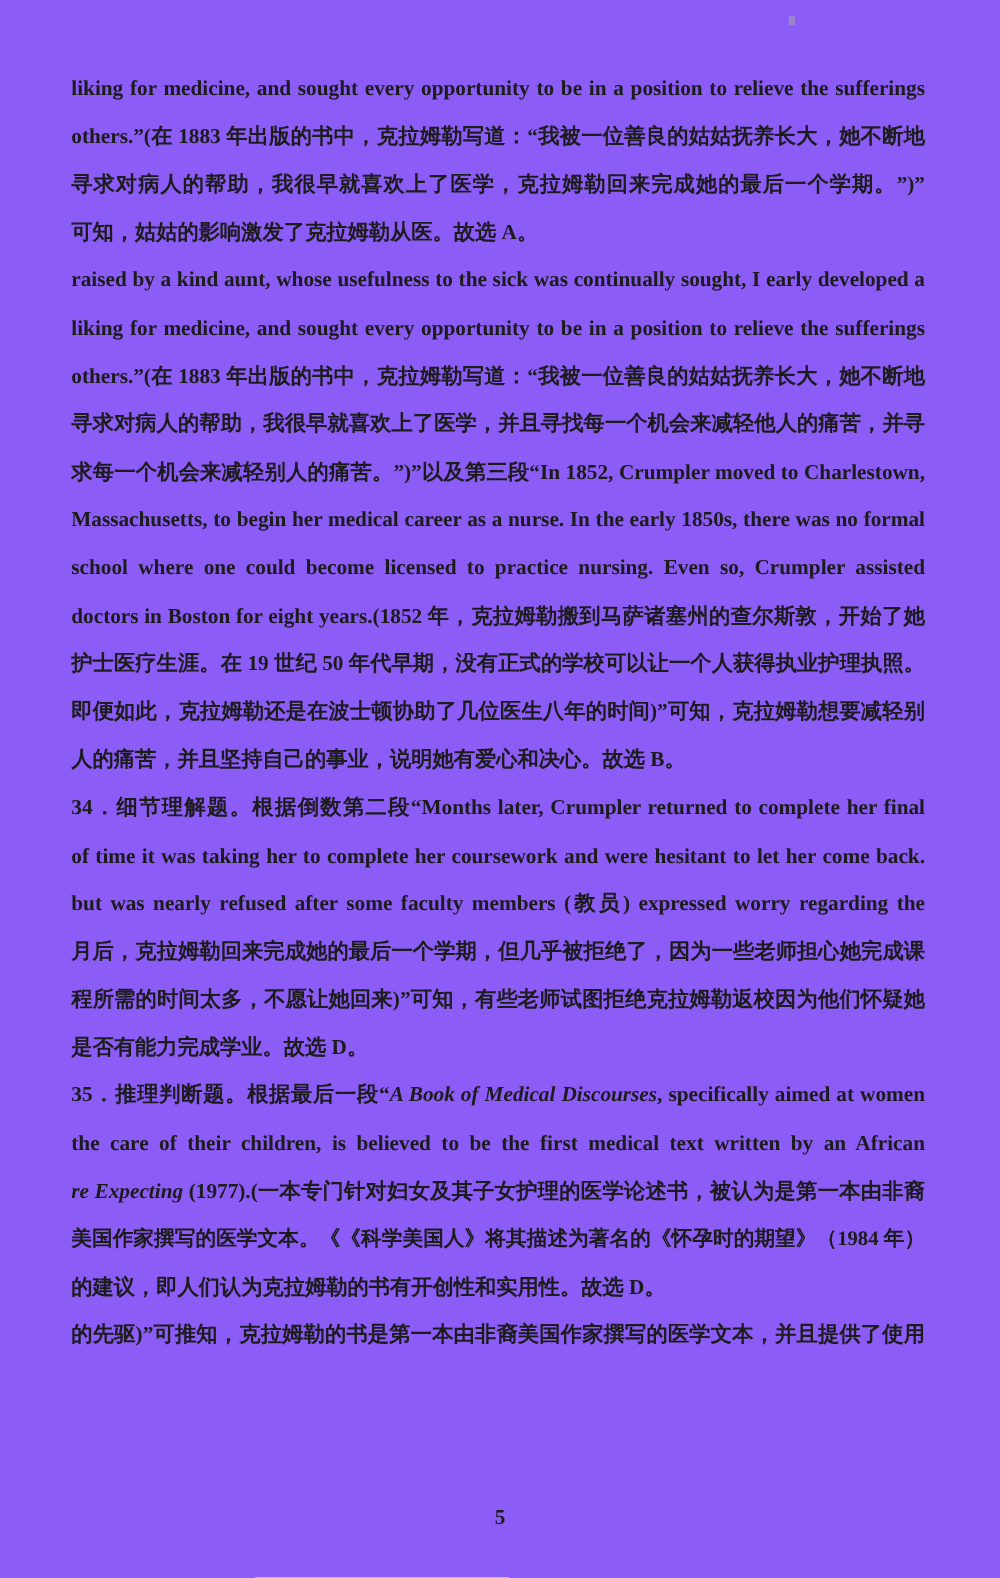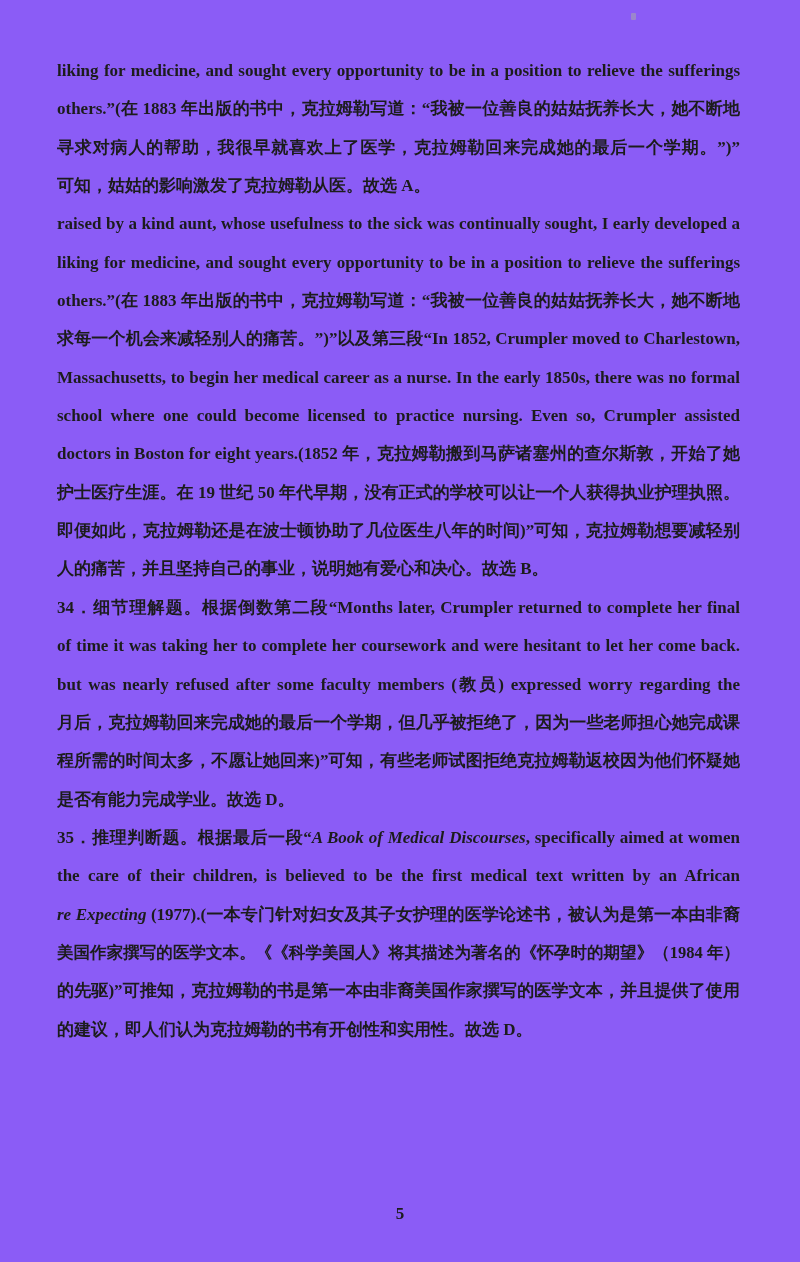--- a/index.html
+++ b/index.html
@@ -72,34 +72,35 @@
 <div class="page">
   <div class="artifact-dot"></div>
   <div class="doc" id="doc">
       <div class="line j" style=""><span>liking for medicine, and sought every opportunity to be in a position to relieve the sufferings of</span></div>
       <div class="line j" style=""><span>others.”(在 1883 年出版的书中，克拉姆勒写道：“我被一位善良的姑姑抚养长大，她不断地</span></div>
       <div class="line j" style=""><span>寻求对病人的帮助，我很早就喜欢上了医学，克拉姆勒回来完成她的最后一个学期。”)”</span></div>
       <div class="line e" style=""><span>可知，姑姑的影响激发了克拉姆勒从医。故选 A。</span></div>
       <div class="line j" style=""><span>raised by a kind aunt, whose usefulness to the sick was continually sought, I early developed a</span></div>
       <div class="line j" style=""><span>liking for medicine, and sought every opportunity to be in a position to relieve the sufferings of</span></div>
       <div class="line j" style=""><span>others.”(在 1883 年出版的书中，克拉姆勒写道：“我被一位善良的姑姑抚养长大，她不断地</span></div>
+      <div class="line j" style=""><span>寻求对病人的帮助，我很早就喜欢上了医学，并且寻找每一个机会来减轻他人的痛苦，并寻</span></div>
       <div class="line j" style=""><span>求每一个机会来减轻别人的痛苦。”)”以及第三段“In 1852, Crumpler moved to Charlestown,</span></div>
       <div class="line j" style=""><span>Massachusetts, to begin her medical career as a nurse. In the early 1850s, there was no formal</span></div>
       <div class="line j" style=""><span>school where one could become licensed to practice nursing. Even so, Crumpler assisted several</span></div>
       <div class="line j" style=""><span>doctors in Boston for eight years.(1852 年，克拉姆勒搬到马萨诸塞州的查尔斯敦，开始了她的</span></div>
       <div class="line j" style=""><span>护士医疗生涯。在 19 世纪 50 年代早期，没有正式的学校可以让一个人获得执业护理执照。</span></div>
       <div class="line j" style=""><span>即便如此，克拉姆勒还是在波士顿协助了几位医生八年的时间)”可知，克拉姆勒想要减轻别</span></div>
       <div class="line e" style=""><span>人的痛苦，并且坚持自己的事业，说明她有爱心和决心。故选 B。</span></div>
       <div class="line j" style=""><span>34．细节理解题。根据倒数第二段“Months later, Crumpler returned to complete her final term</span></div>
       <div class="line j" style=""><span>of time it was taking her to complete her coursework and were hesitant to let her come back.(几个</span></div>
       <div class="line j" style=""><span>but was nearly refused after some faculty members (教员) expressed worry regarding the amount</span></div>
       <div class="line j" style=""><span>月后，克拉姆勒回来完成她的最后一个学期，但几乎被拒绝了，因为一些老师担心她完成课</span></div>
       <div class="line j" style=""><span>程所需的时间太多，不愿让她回来)”可知，有些老师试图拒绝克拉姆勒返校因为他们怀疑她</span></div>
       <div class="line e" style=""><span>是否有能力完成学业。故选 D。</span></div>
       <div class="line j" style=""><span>35．推理判断题。根据最后一段“</span><span class="it">A Book of Medical Discourses</span><span>, specifically aimed at women and</span></div>
       <div class="line j" style=""><span>the care of their children, is believed to be the first medical text written by an African American</span></div>
       <div class="line j" style=""><span class="it">re Expecting</span><span> (1977).(一本专门针对妇女及其子女护理的医学论述书，被认为是第一本由非裔</span></div>
       <div class="line j" style="font-size: 16.5px;"><span>美国作家撰写的医学文本。《《科学美国人》将其描述为著名的《怀孕时的期望》（1984 年）</span></div>
+      <div class="line e" style=""><span>的建议，即人们认为克拉姆勒的书有开创性和实用性。故选 D。</span></div>
       <div class="line j" style=""><span>的先驱)”可推知，克拉姆勒的书是第一本由非裔美国作家撰写的医学文本，并且提供了使用</span></div>
-      <div class="line e" style=""><span>的建议，即人们认为克拉姆勒的书有开创性和实用性。故选 D。</span></div>
     </div>
   <div class="page-number">5</div>
 </div>
 
 </body></html>

